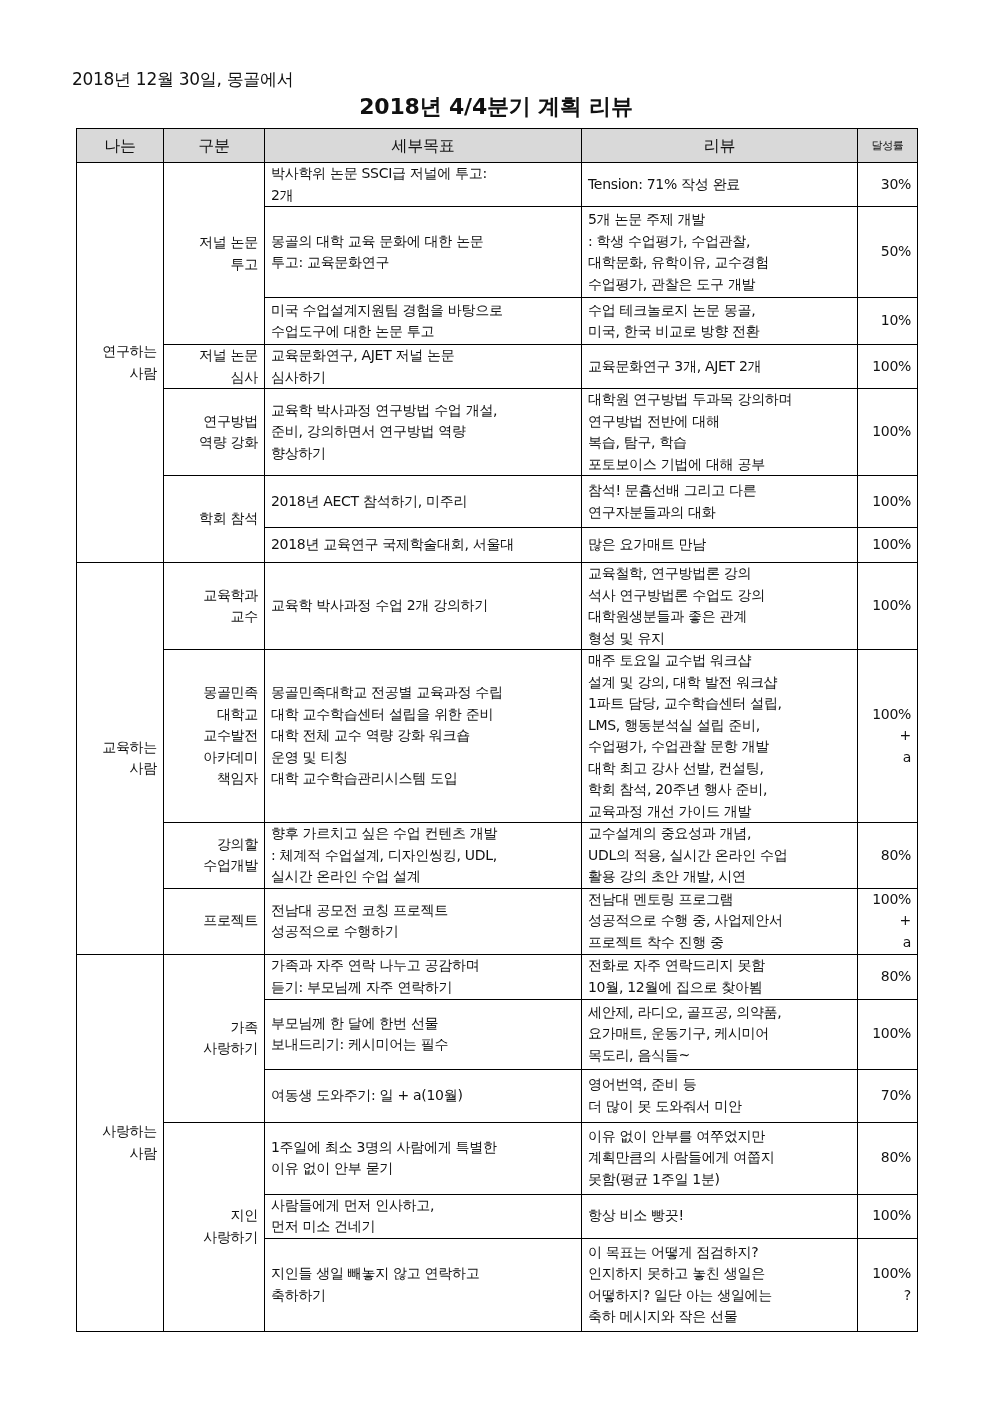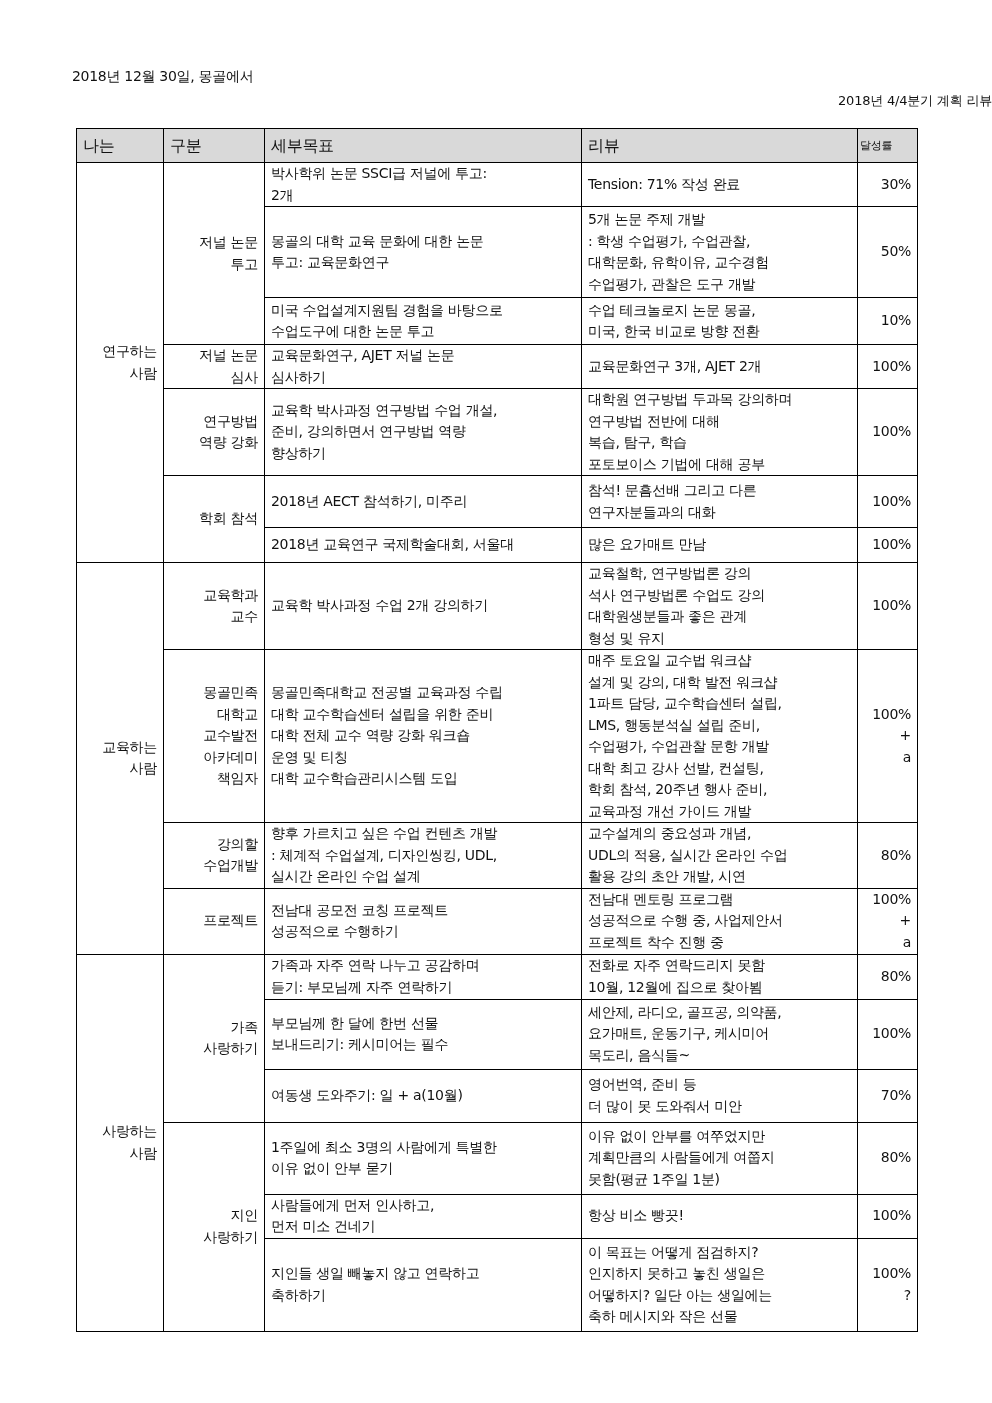--- a/index.html
+++ b/index.html
@@ -3,38 +3,38 @@
 <meta charset="utf-8">
 <style>
   html, body { margin: 0; padding: 0; background: #ffffff; }
   body {
     width: 992px; height: 1403px; position: relative; overflow: hidden;
     font-family: "DejaVu Sans", "Liberation Sans", sans-serif;
     color: #111;
   }
   .date-line {
     position: absolute; left: 72px; top: 68px;
-    font-size: 14px; letter-spacing: -0.3px; white-space: nowrap;
+    font-size: 17px; letter-spacing: -0.3px; white-space: nowrap;
   }
   .title {
-    position: absolute; left: 0; width: 992px; top: 92px; text-align: right;
-    font-size: 13px; font-weight: normal; letter-spacing: -0.2px;
+    position: absolute; left: 0; width: 992px; top: 92px; text-align: center;
+    font-size: 22px; font-weight: bold; letter-spacing: -0.2px;
   }
   table.review {
     position: absolute; left: 76px; top: 128px;
     width: 841px; border-collapse: collapse; table-layout: fixed;
     font-size: 14px; line-height: 21.5px;
   }
   table.review th, table.review td {
     border: 1px solid #000; padding: 0 6px; vertical-align: middle;
     letter-spacing: -0.3px; overflow: hidden;
   }
   table.review th {
     background: #d9d9d9; font-weight: normal; font-size: 16px; height: 33px;
-    text-align: left; border-width: 1.5px;
+    text-align: center; border-width: 1.5px;
   }
   table.review th.rate-h { font-size: 11px; padding: 0 2px; }
   td.c { text-align: right; padding: 0 2px; }
   td.l { text-align: left; padding-left: 8px; }
   .ml { white-space: pre-line; }
   table.review { border: 1.5px solid #000; }
 </style>
 </head>
 <body>
 

